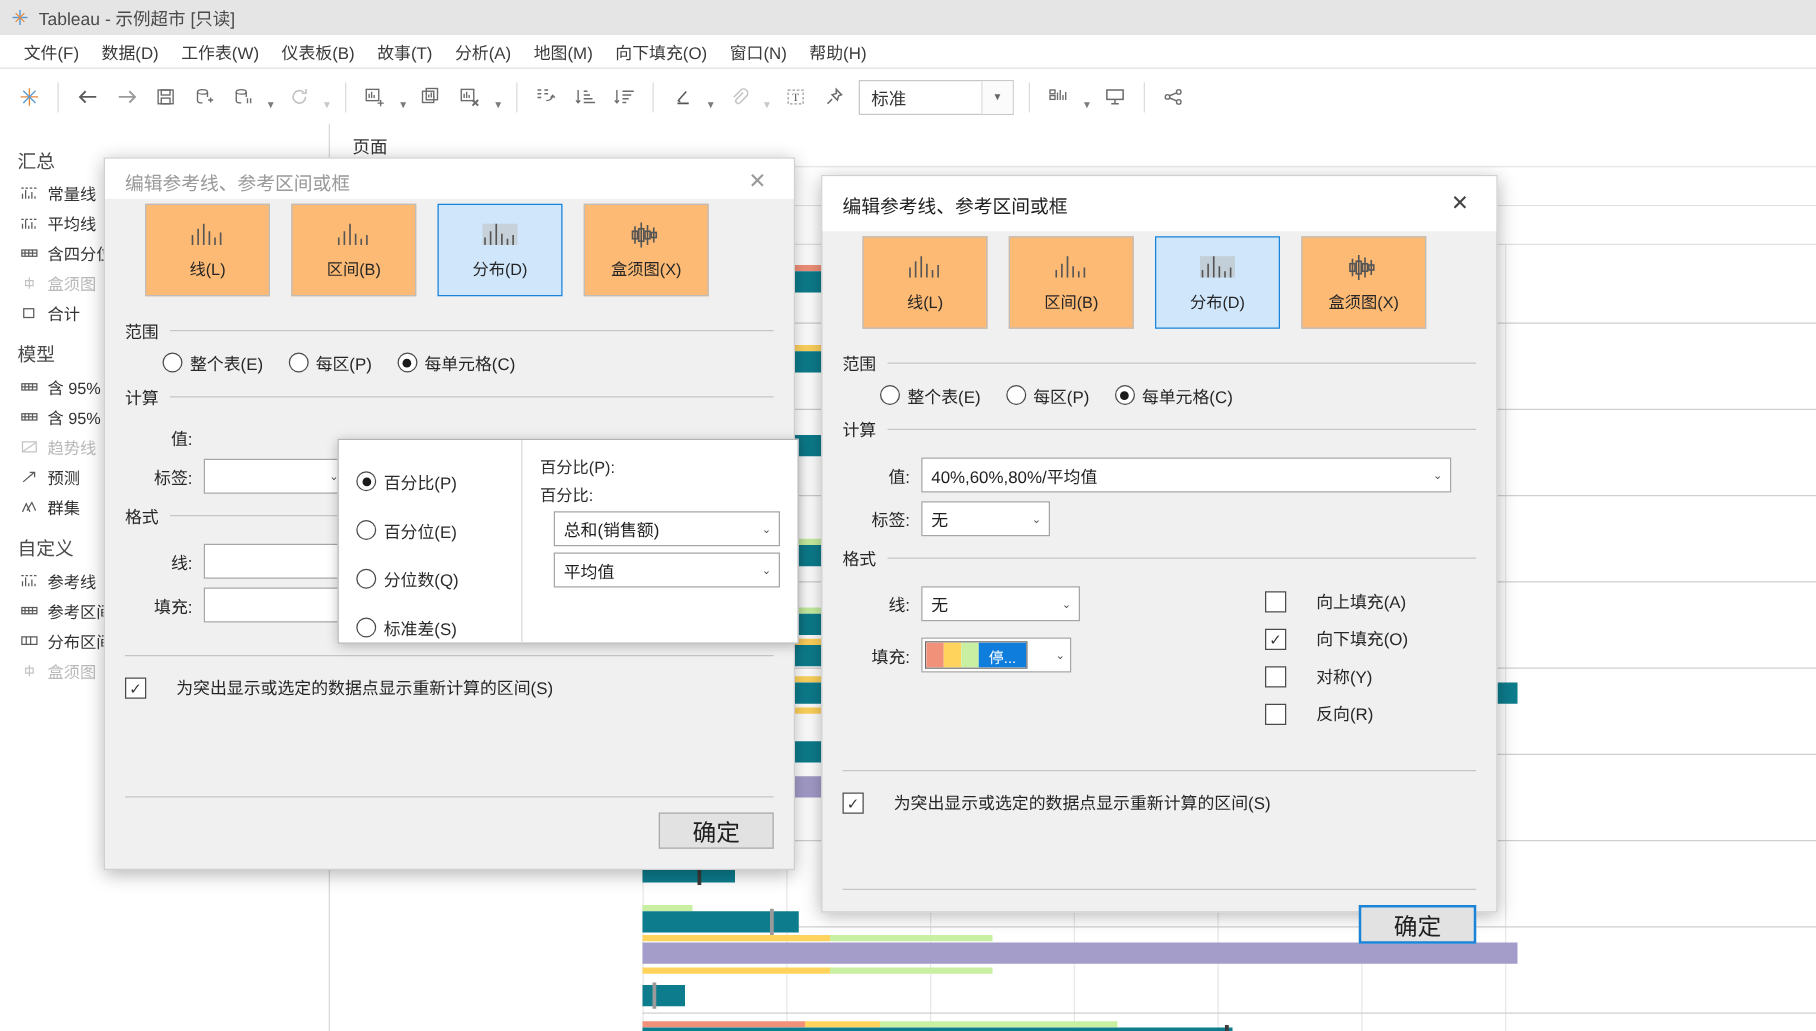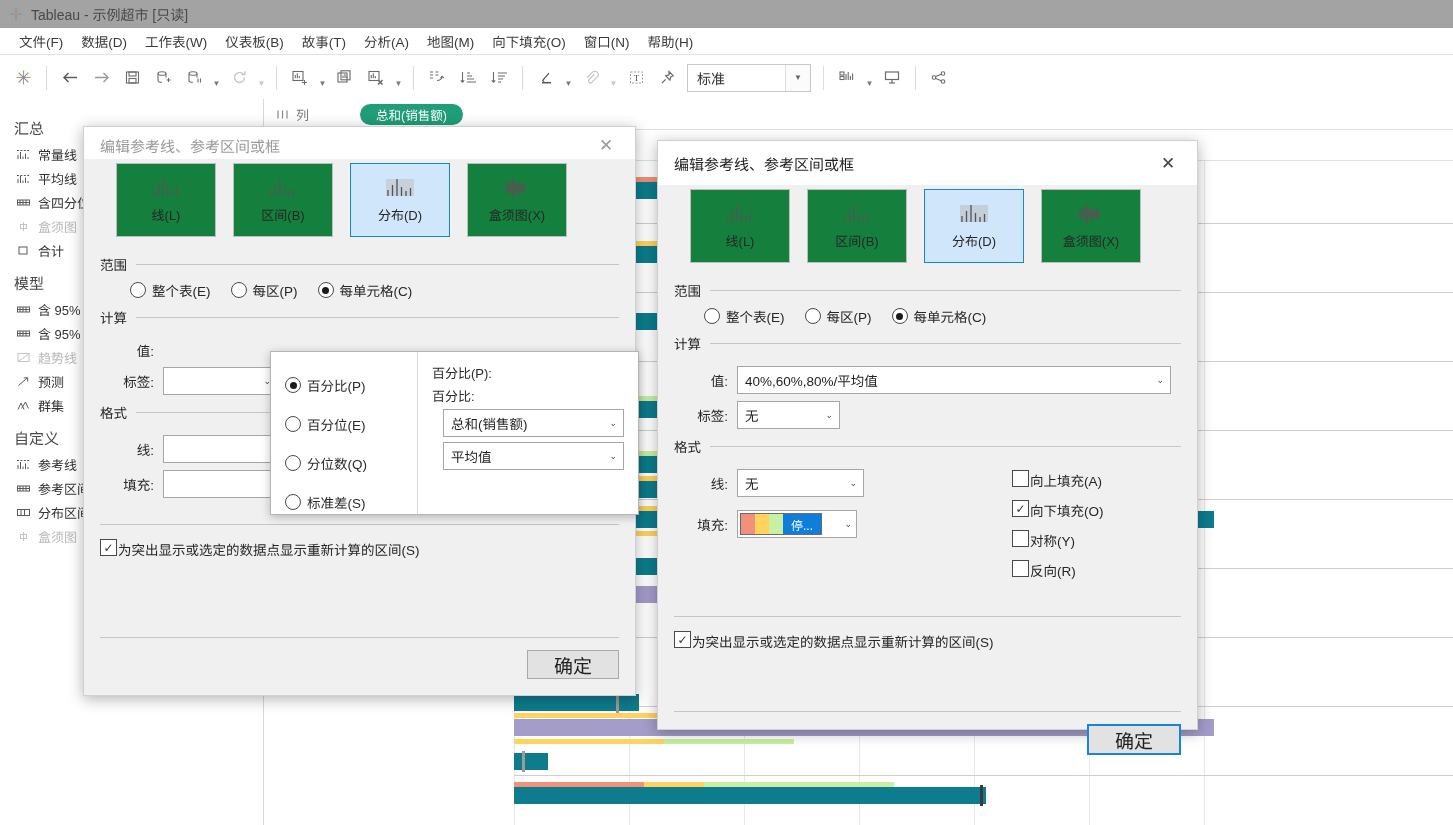--- a/index.html
+++ b/index.html
@@ -4,21 +4,21 @@
 <style>
   html,body{margin:0;padding:0;}
   body{
     width:1453px;height:825px;overflow:hidden;position:relative;
     background:#ffffff;
     font-family:"Liberation Sans","DejaVu Sans",sans-serif;
     font-size:13px;color:#333;
     -webkit-font-smoothing:antialiased;
   }
   
-  .titlebar{height:28px;display:flex;align-items:center;padding-left:8px;background:#a3a3a3;}
+  .titlebar{height:28px;display:flex;align-items:center;padding-left:8px;background:#e5e5e5;}
   .tb-icon{width:16px;height:16px;margin-right:7px;position:relative;flex:none;}
   .tb-title{font-size:14px;color:#4a4a4a;white-space:nowrap;}
   
   .menubar{height:26px;display:flex;align-items:center;padding-left:10px;background:#fff;}
   .menu-item{font-size:13.5px;color:#3b3b3b;padding:2px 9px;white-space:nowrap;cursor:default;}
   
   .toolbar{height:45px;border-top:1px solid #e2e2e2;border-bottom:1px solid #d6d6d6;
     display:flex;align-items:center;padding:0 8px;background:#fff;gap:1px;}
   .tb-btn{width:30px;height:30px;display:flex;align-items:center;justify-content:center;
     color:#6b6b6b;cursor:default;border-radius:2px;}
@@ -75,40 +75,40 @@
   
   .dlg{position:absolute;background:#f0f0f0;box-shadow:0 3px 14px rgba(0,0,0,.30);
     border:1px solid #d0d0d0;}
   .dlg-head{height:44px;background:#fff;display:flex;align-items:center;justify-content:space-between;
     padding:0 14px 0 16px;}
   .dlg-title{font-size:15px;color:#1f1f1f;white-space:nowrap;}
   .dlg-close{width:30px;height:30px;display:flex;align-items:center;justify-content:center;
     color:#444;font-size:17px;cursor:default;}
   .dlg-body{padding:0 16px 10px 16px;position:relative;}
   .typerow{display:flex;gap:17px;padding:4px 0 10px 16px;}
-  .typebtn{width:98px;height:72px;background:#15803d;border:1px solid #bdbdbd;
+  .typebtn{width:98px;height:72px;background:#fdba74;border:1px solid #bdbdbd;
     display:flex;flex-direction:column;align-items:center;justify-content:center;gap:5px;cursor:default;}
   .typebtn.sel{background:#cfe6fb;border:1px solid #1a84d8;}
   .typebtn .tlabel{font-size:13px;color:#262626;}
   .fs-legend{display:flex;align-items:center;gap:9px;font-size:13.5px;color:#262626;padding:7px 0 6px 0;}
   .fs-legend .ln{flex:1;height:1px;background:#c6c6c6;}
   .radiorow{display:flex;align-items:center;gap:7px;padding-left:30px;}
   .rad{display:flex;align-items:center;gap:6px;font-size:13.5px;color:#262626;cursor:default;
     margin-right:13px;white-space:nowrap;}
   .rcirc{width:14px;height:14px;border:1px solid #4a4a4a;border-radius:50%;background:#fff;
     display:flex;align-items:center;justify-content:center;flex:none;}
   .rcirc .dot{width:7px;height:7px;border-radius:50%;background:#1a1a1a;display:none;}
   .rad.on .rcirc .dot{display:block;}
   .frow{display:flex;align-items:center;gap:9px;padding:7px 0 0 0;}
   .frow .flab{width:54px;text-align:right;font-size:13.5px;color:#262626;flex:none;}
   .combo{height:26px;border:1px solid #a6a6a6;background:#fff;display:flex;align-items:center;
     justify-content:space-between;padding:0 6px 0 7px;font-size:13.5px;color:#1f1f1f;cursor:default;}
   .combo .cv{white-space:nowrap;overflow:hidden;}
   .combo .carw{color:#4a4a4a;font-size:9px;margin-left:8px;}
-  .chk{display:flex;align-items:flex-start;gap:1px;font-size:13.5px;color:#262626;cursor:default;
+  .chk{display:flex;align-items:flex-end;gap:24px;font-size:13.5px;color:#262626;cursor:default;
     margin-bottom:10px;white-space:nowrap;}
   .cbox{width:15px;height:15px;border:1px solid #4a4a4a;background:#fff;display:flex;
     align-items:center;justify-content:center;flex:none;font-size:12px;color:#333;line-height:1;}
   .cbox .mk{display:none;}
   .chk.on .cbox .mk{display:block;}
   .swatch{display:flex;align-items:center;border:1px solid #6b6b6b;height:20px;overflow:hidden;}
   .swatch i{display:block;width:14px;height:100%;}
   .swsel{background:#0f7ddb;color:#fff;font-size:12px;padding:0 8px;height:20px;
     display:flex;align-items:center;white-space:nowrap;}
   .okbtn{width:90px;height:27px;background:#e2e2e2;border:1px solid #a9a9a9;display:flex;
@@ -511,20 +511,23 @@
               </g>
             </svg>
         </span>
         <span>盒须图</span>
       </div>
 
     </div>
   </div>
 
   <div class="vizpane">
+    <div class="pagesbar">
+      <span>页面</span>
+    </div>
     <div class="shelfrow">
       <span class="shelf-lbl">
         <span>
           <svg width="13" height="11" viewBox="0 0 13 11">
               <g stroke="#8a8a8a" stroke-width="1.2">
             <path d="M2 1.5v8M6.5 1.5v8M11 1.5v8"></path>
               </g>
             </svg>
         </span>
         <span>列</span>
@@ -863,21 +866,21 @@
         <span>每单元格(C)</span>
       </span>
     </div>
 
     <div class="fs-legend">
       <span>计算</span>
         <span class="ln"></span>
     </div>
     <div class="frow">
       <span class="flab">值:</span>
-      <span class="combo" style="flex:1;margin-right:10px;">
+      <span class="combo" style="flex:1;margin-right:20px;">
         <span class="cv">40%,60%,80%/平均值</span>
         <span class="carw">⌄</span>
       </span>
     </div>
     <div class="frow">
       <span class="flab">标签:</span>
       <span class="combo" style="width:88px;">
         <span class="cv">无</span>
         <span class="carw">⌄</span>
       </span>

